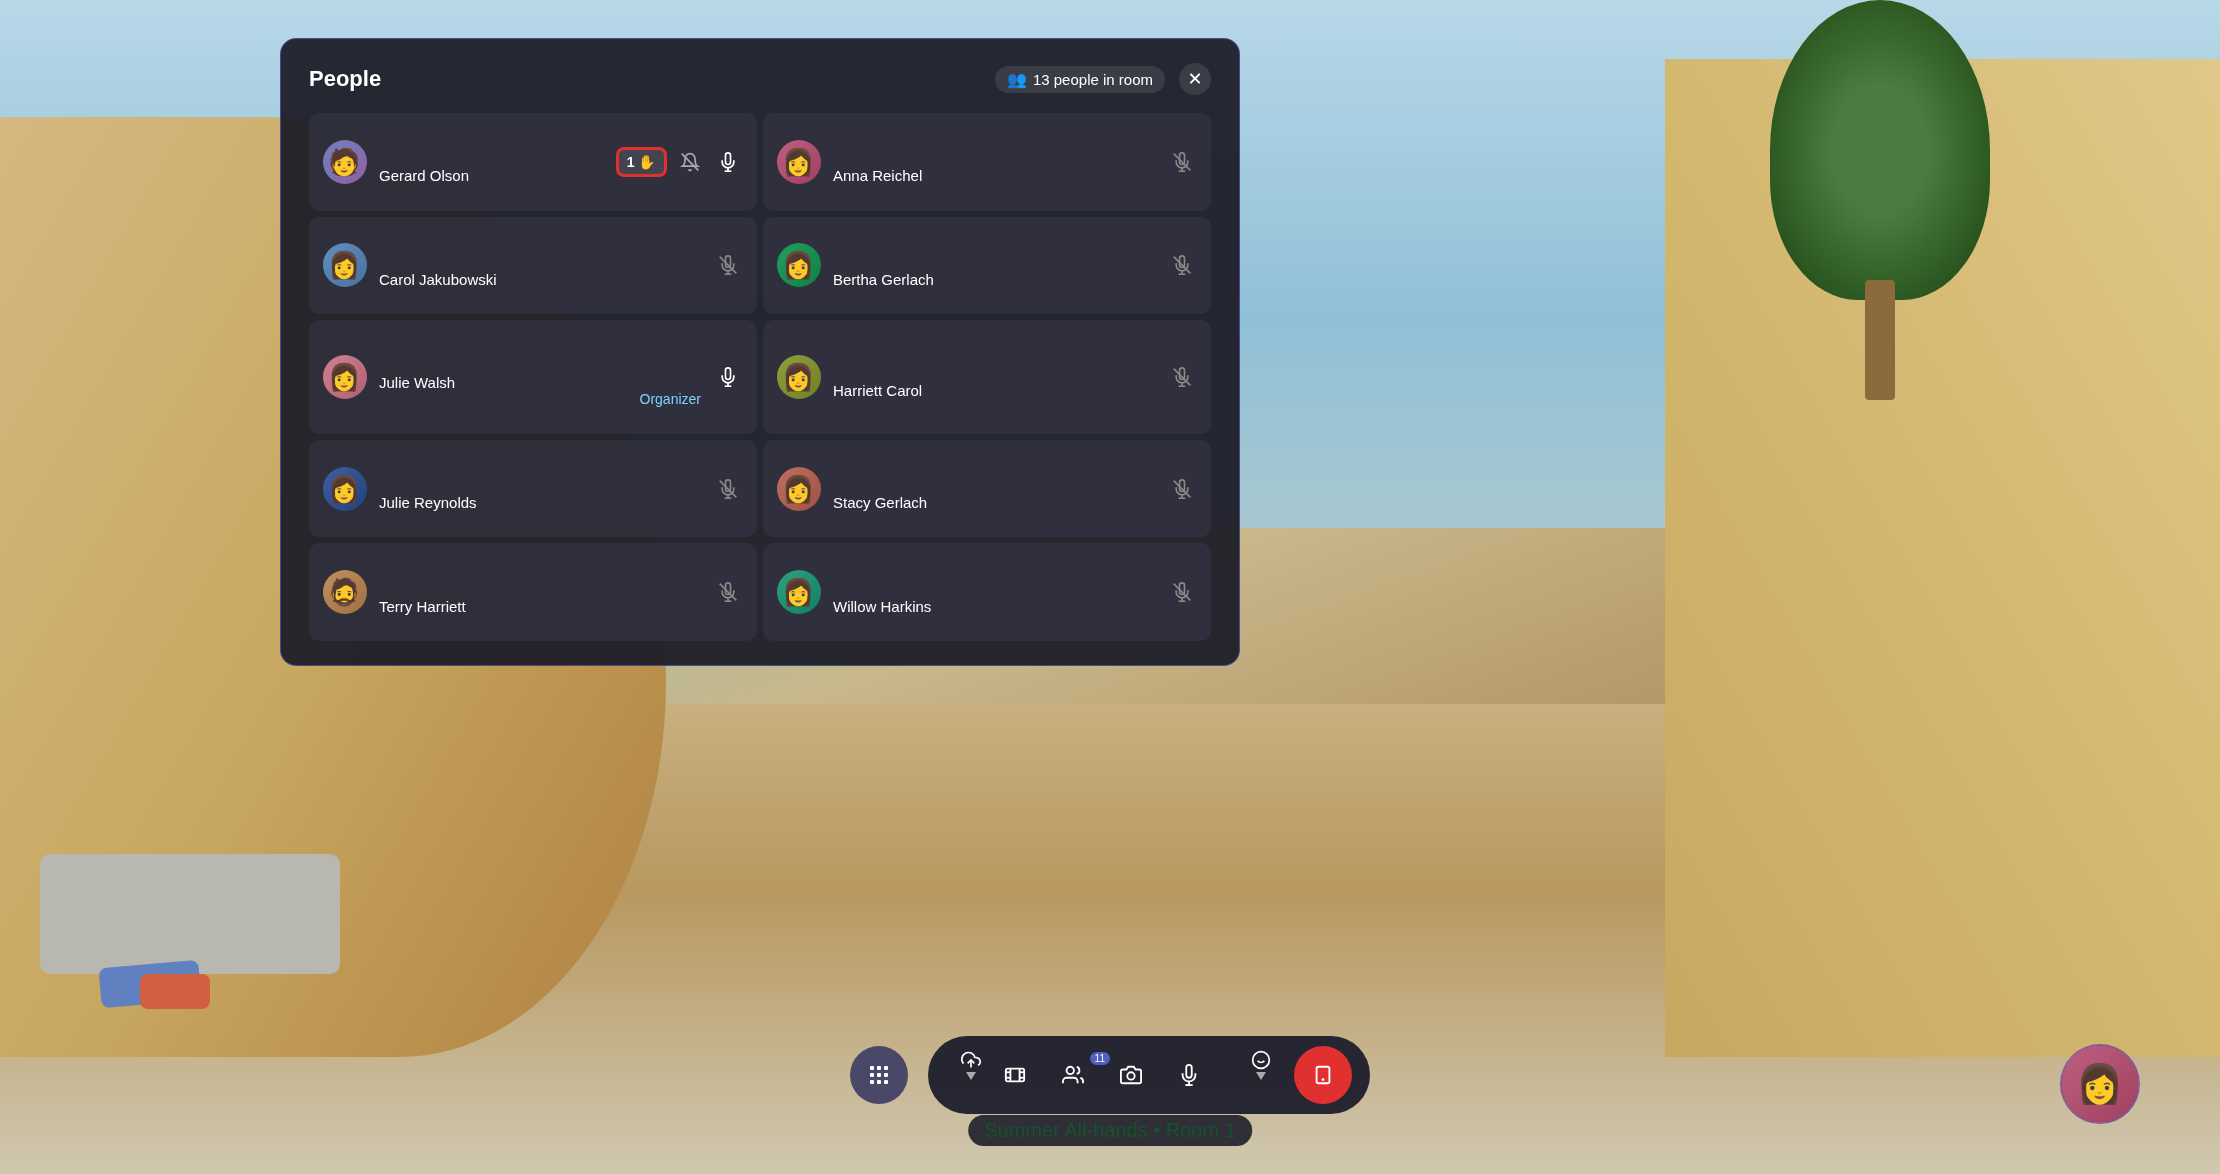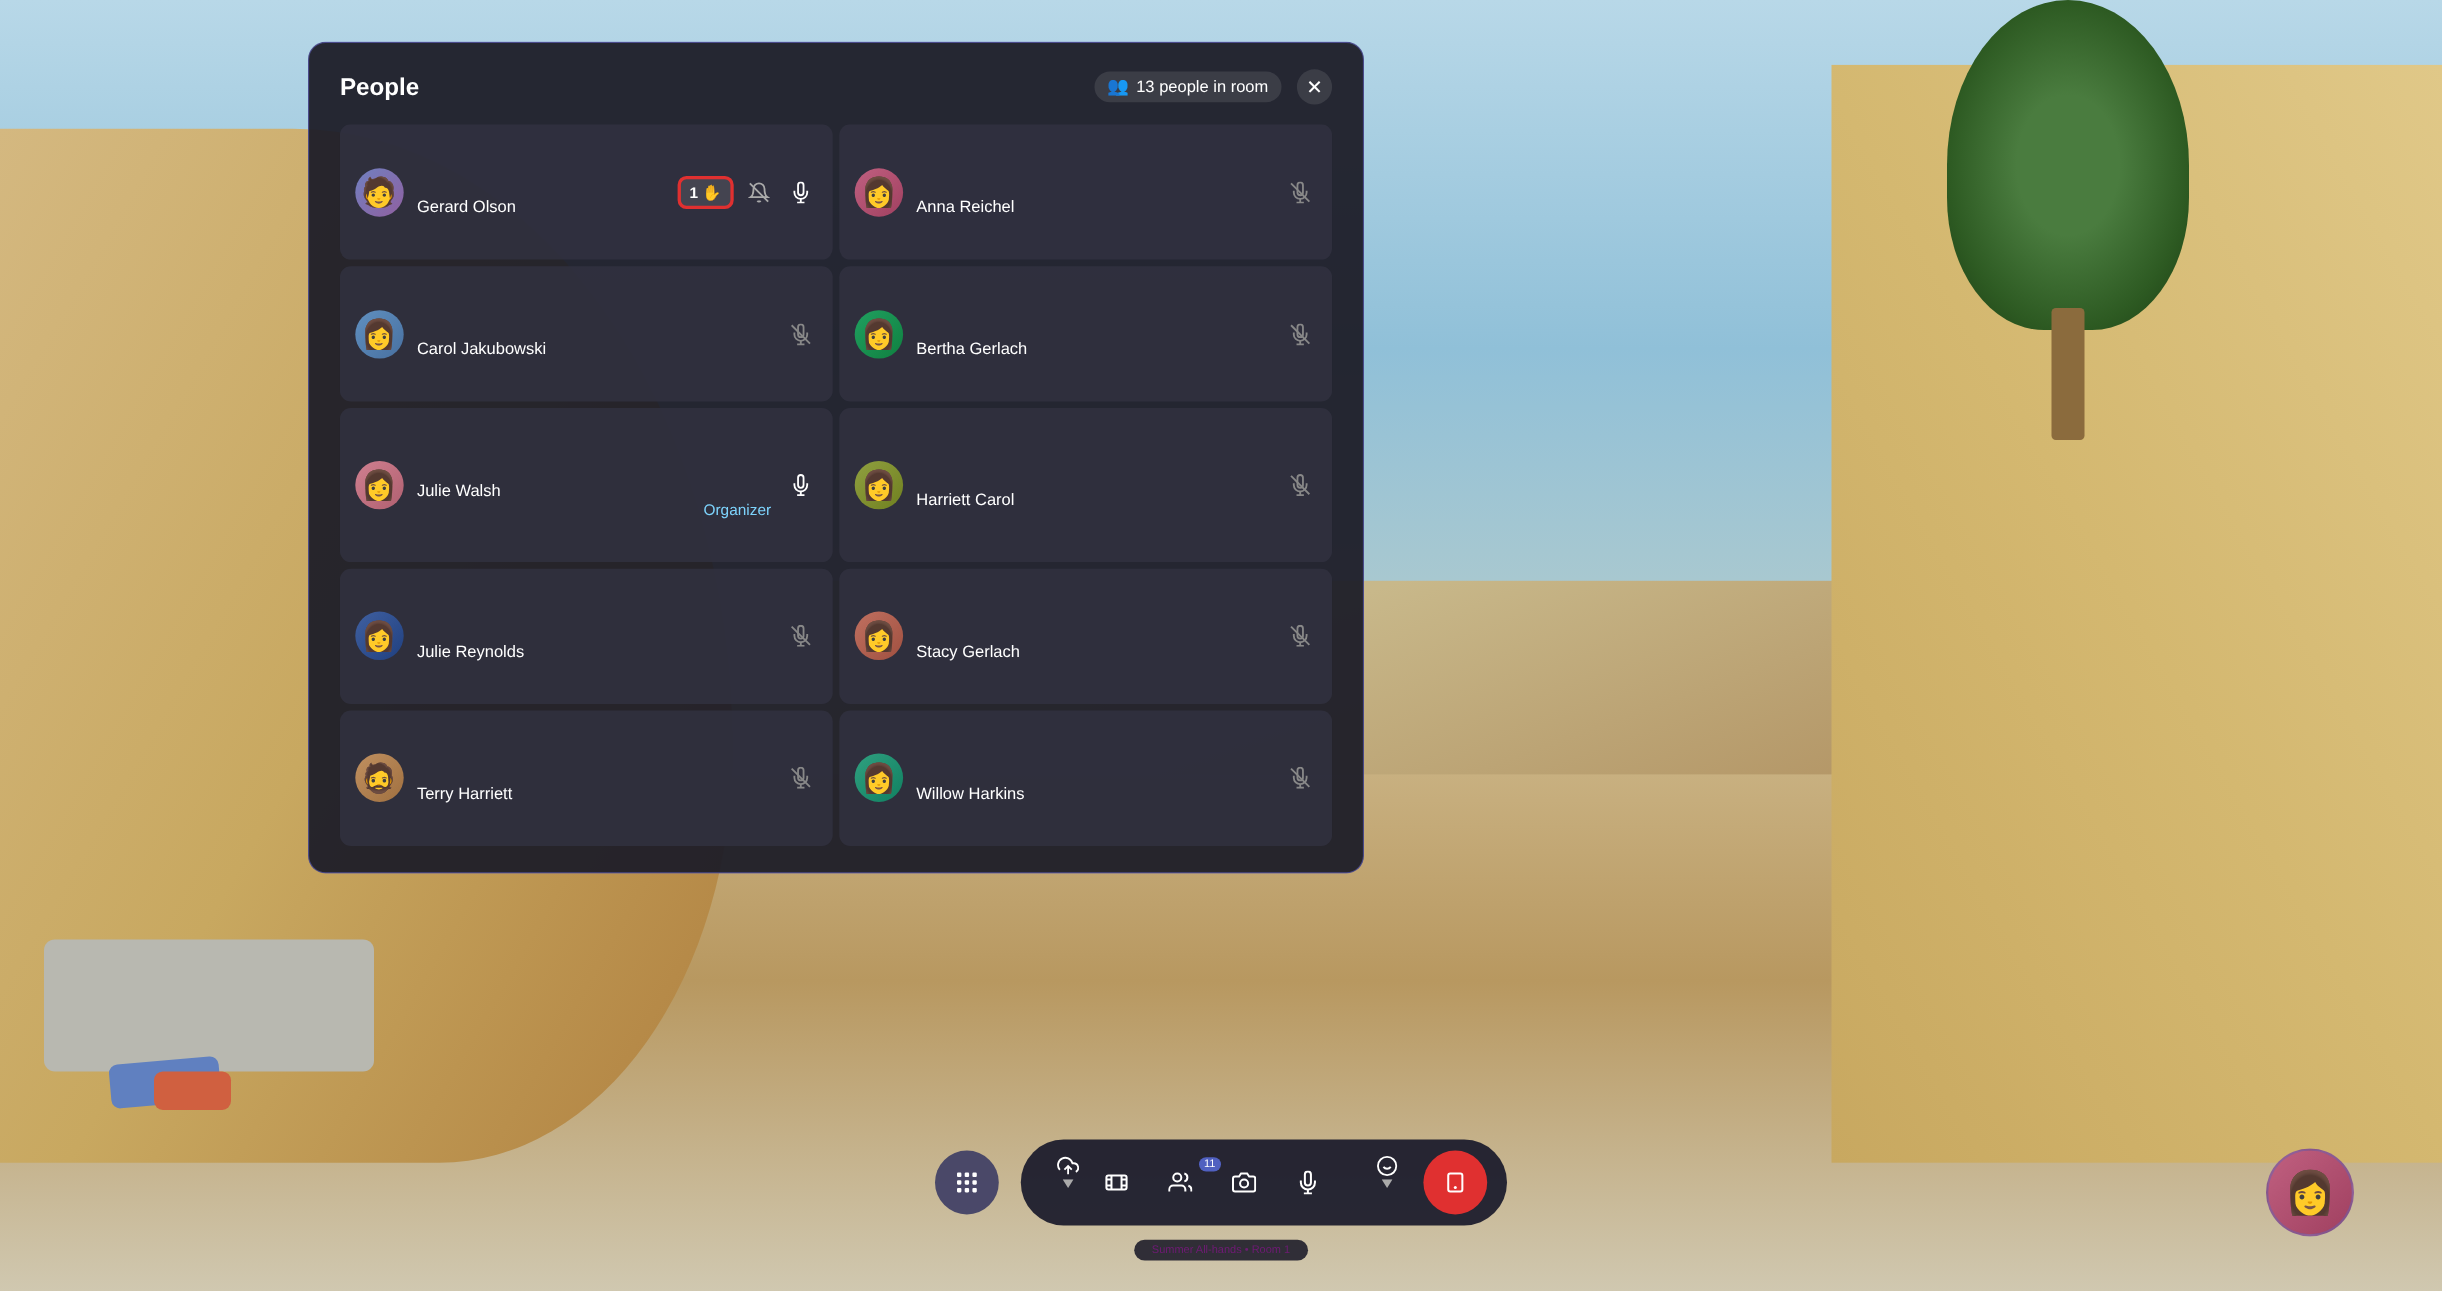--- a/index.html
+++ b/index.html
@@ -100,21 +100,21 @@
       background: #d06040;
       border-radius: 8px;
     }
 
     
     .panel {
       position: absolute;
       left: 280px;
       top: 38px;
       width: 960px;
-      height: 756px;
+      height: 628px;
       background: rgba(30, 30, 40, 0.95);
       border-radius: 16px;
       border: 1.5px solid rgba(100, 100, 200, 0.6);
       display: flex;
       flex-direction: column;
       padding: 24px 28px;
       z-index: 10;
     }
 
     .panel-header {
@@ -354,22 +354,22 @@
       align-items: center;
       justify-content: center;
     }
 
     .room-label {
       position: absolute;
       bottom: 28px;
       left: 50%;
       transform: translateX(-50%);
       background: rgba(20,20,35,0.85);
-      color: #701a75;
-      font-size: 10px;
+      color: #14532d;
+      font-size: 20px;
       padding: 4px 16px;
       border-radius: 20px;
       white-space: nowrap;
       z-index: 10;
     }
 
     .self-avatar {
       position: absolute;
       right: 80px;
       bottom: 50px;

